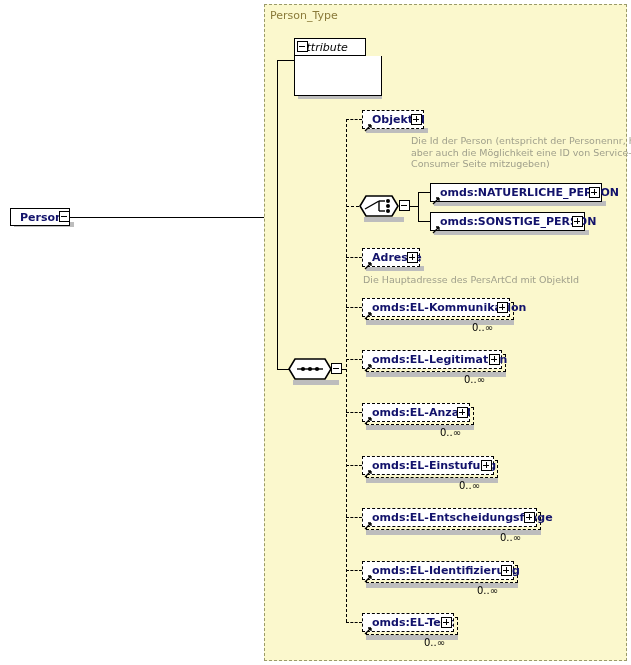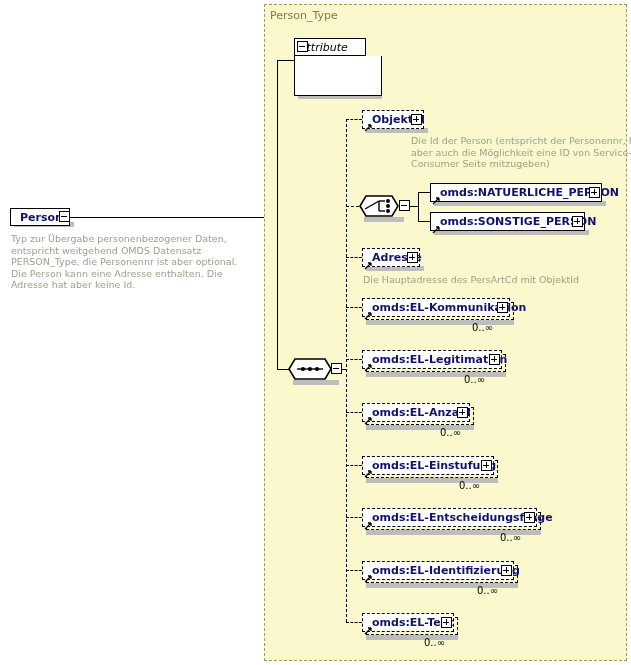--- a/index.html
+++ b/index.html
@@ -144,21 +144,20 @@
 <div id="canvas">
 
   <div class="type-box" style="left:264px;top:4px;width:363px;height:657px;"></div>
   <div class="type-title" style="left:270px;top:9px;">Person_Type</div>
 
   <div class="shadow" style="left:14px;top:222px;width:60px;height:5px;"></div>
   <div class="node solid" style="left:10px;top:208px;width:60px;height:18px;">
     <span class="lbl">Person</span>
   </div>
   <div class="expander" style="left:59px;top:211px;"></div>
-  <div class="annot" style="left:11px;top:233px;width:236px;">Typ zur Übergabe personenbezogener Daten, entspricht weitgehend OMDS Datensatz PERSON_Type, die Personennr ist aber optional. Die Person kann eine Adresse enthalten. Die Adresse hat aber keine Id.</div>
 
   <div class="ln h" style="left:70px;top:217px;width:194px;"></div>
 
   <div class="shadow" style="left:298px;top:94px;width:84px;height:5px;"></div>
   <div class="attr-head" style="left:294px;top:38px;width:72px;height:18px;">
     <span class="lbl">Attribute</span>
   </div>
   <div class="expander" style="left:297px;top:41px;"></div>
   <div class="attr-body" style="left:294px;top:56px;width:88px;height:40px;"></div>
 

